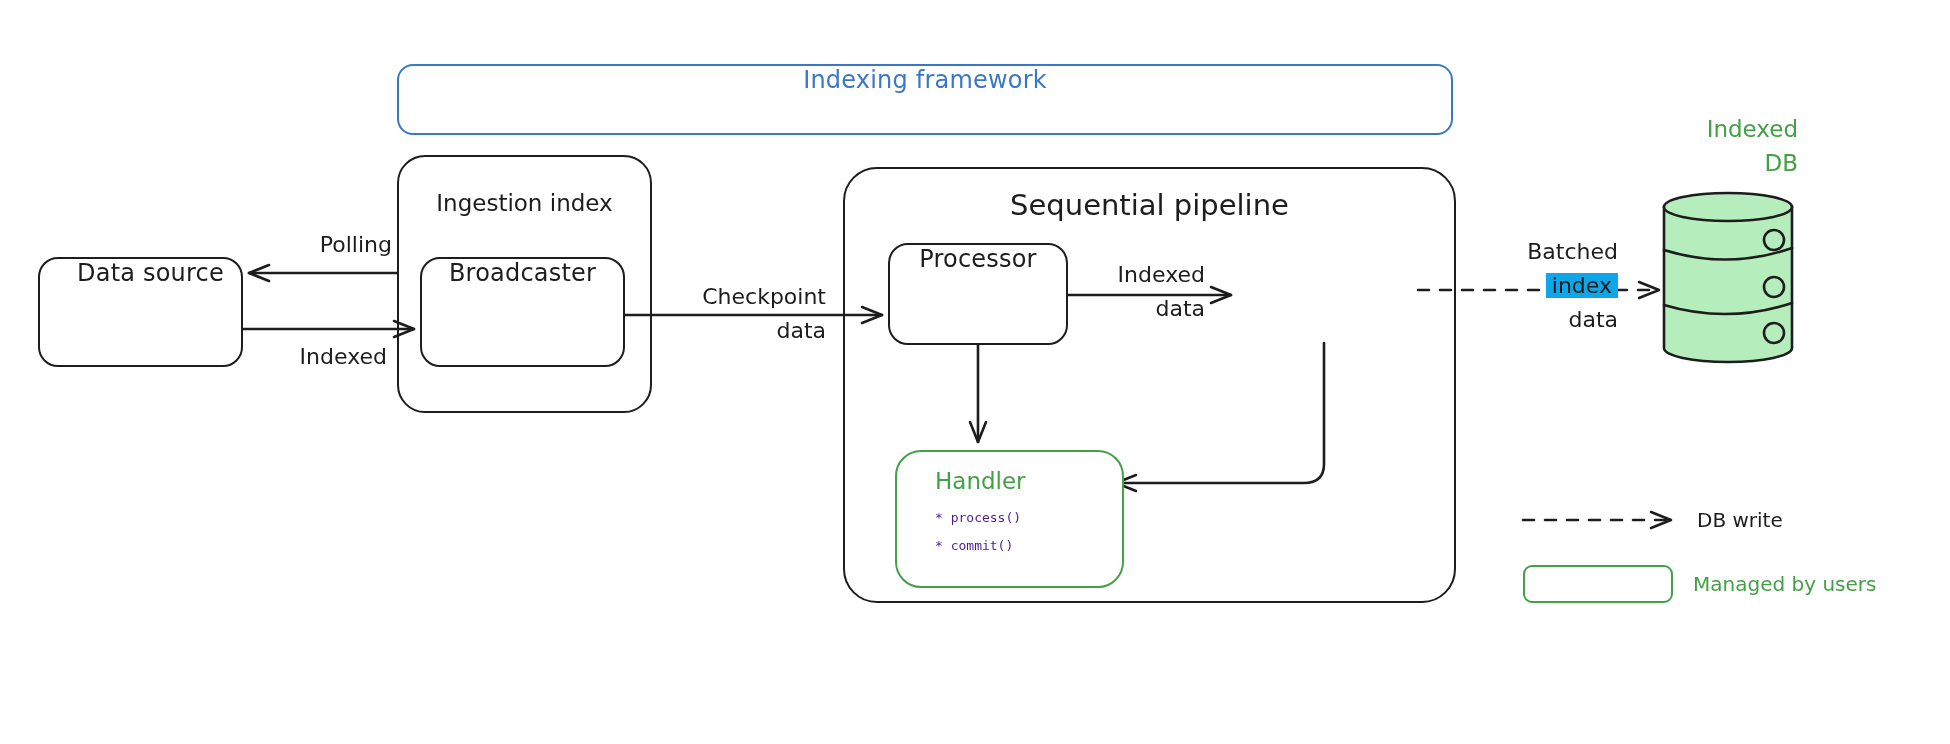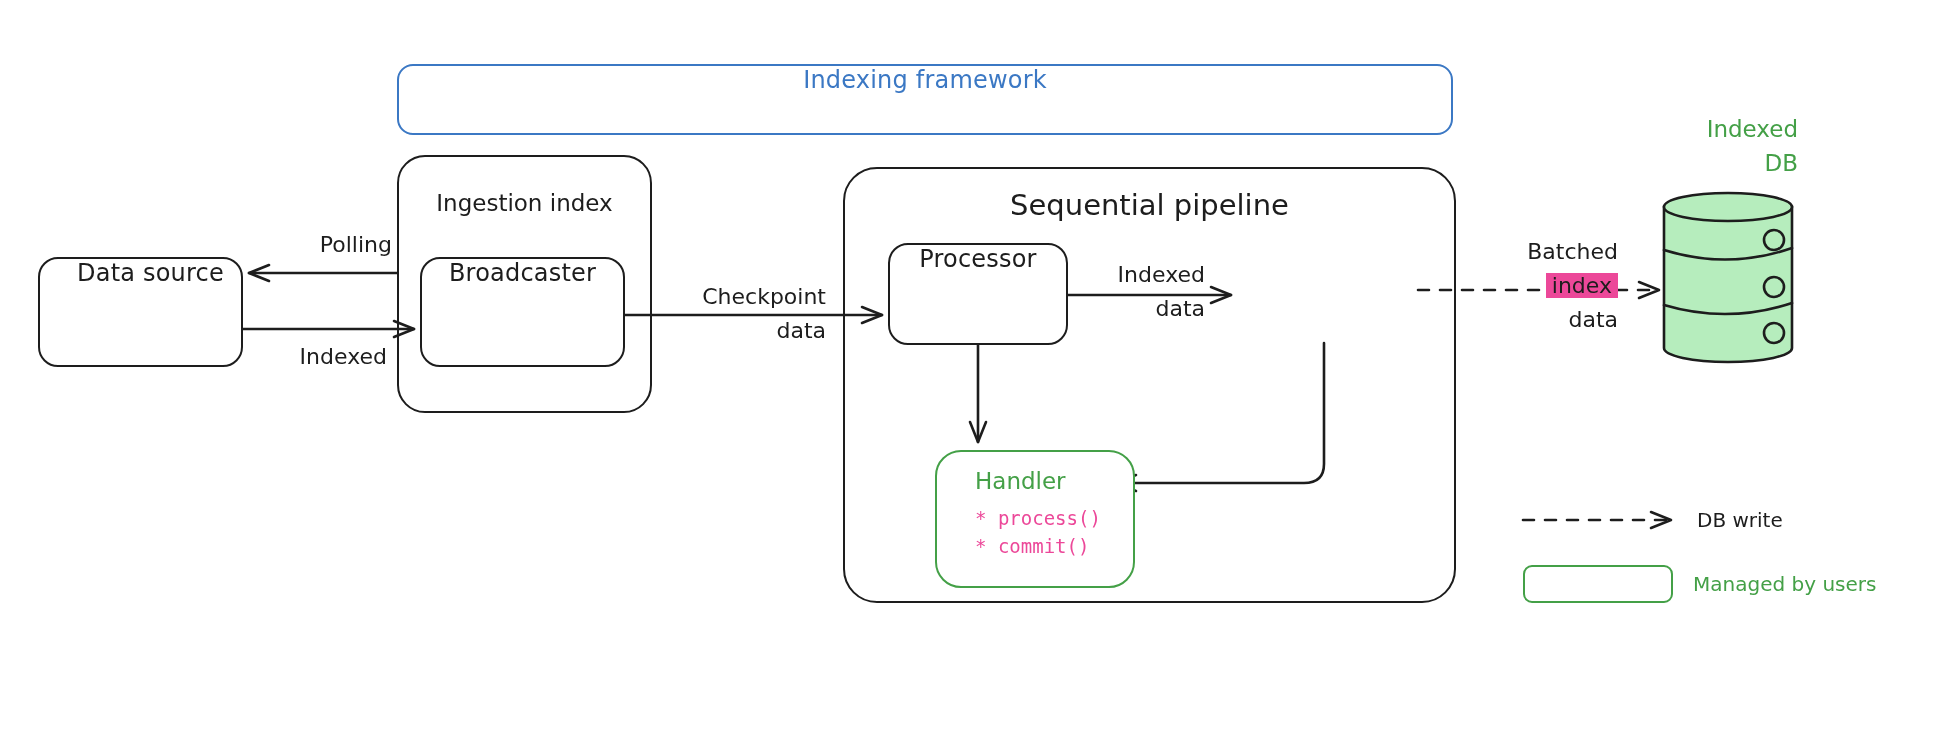--- a/index.html
+++ b/index.html
@@ -40,34 +40,34 @@
     font-size:23px;white-space:nowrap;
   }
   .pipeline-title{font-size:29px;}
   .edge-label{
     position:absolute;
     text-align:right;
     font-size:22px;
     line-height:34px;
     white-space:nowrap;
   }
-  .edge-label .on-line{background:#ec4899;padding:0 6px;margin-left:32px;}
+  .edge-label .on-line{background:#0ea5e9;padding:0 6px;margin-left:32px;}
   .green-text{color:#44a047;}
   .handler-box{
     position:absolute;
     border:2.6px solid #44a047;
     border-radius:26px;
     background:#ffffff;
     box-sizing:border-box;
     padding:16px 0 0 38px;
   }
   .handler-title{font-size:23px;color:#44a047;margin-bottom:10px;}
   .handler-code{
     font-family:"DejaVu Sans Mono","Liberation Mono",monospace;
-    font-size:19px;line-height:28px;color:#ec4899;white-space:pre;
+    font-size:13px;line-height:28px;color:#4c1d95;white-space:pre;
   }
   .legend-swatch{
     position:absolute;
     border:2.4px solid #44a047;
     border-radius:9px;
     background:#ffffff;
     box-sizing:border-box;
   }
   .legend-text{
     position:absolute;
@@ -122,21 +122,21 @@
 
   <div class="box" style="left:420px;top:257px;width:205px;height:110px;">
     <span>Broadcaster</span>
   </div>
 
   <div class="box" style="left:888px;top:243px;width:180px;height:102px;">
     <span>Processor</span>
   </div>
 
 
-  <div class="handler-box" style="left:895px;top:450px;width:200px;height:138px;margin-left:40px;">
+  <div class="handler-box" style="left:895px;top:450px;width:229px;height:138px;">
     <div class="handler-title">Handler</div>
     <div class="handler-code">* process()</div>
     <div class="handler-code">* commit()</div>
   </div>
 
   <div class="section-label" style="left:397px;top:187px;width:255px;height:32px;">Ingestion index</div>
 
   <div class="section-label pipeline-title" style="left:843px;top:186px;width:613px;height:38px;">Sequential pipeline</div>
 
   <div class="edge-label" style="left:262px;top:228px;width:130px;">Polling</div>

